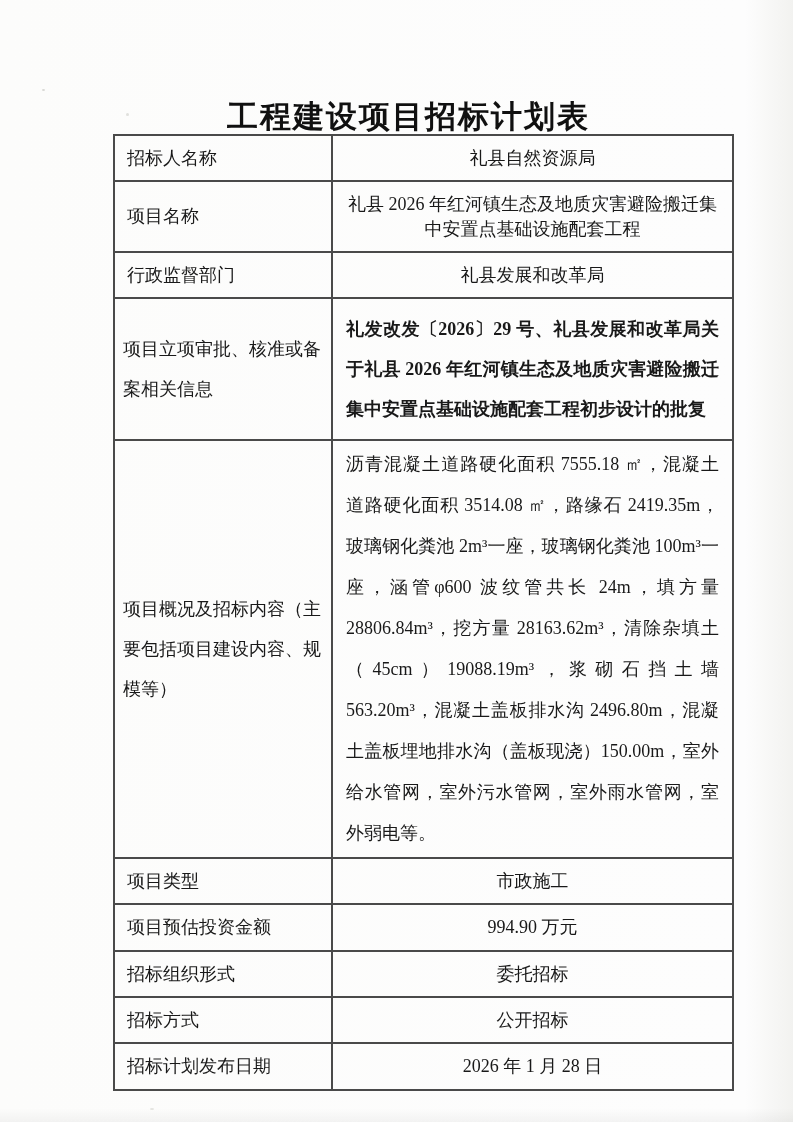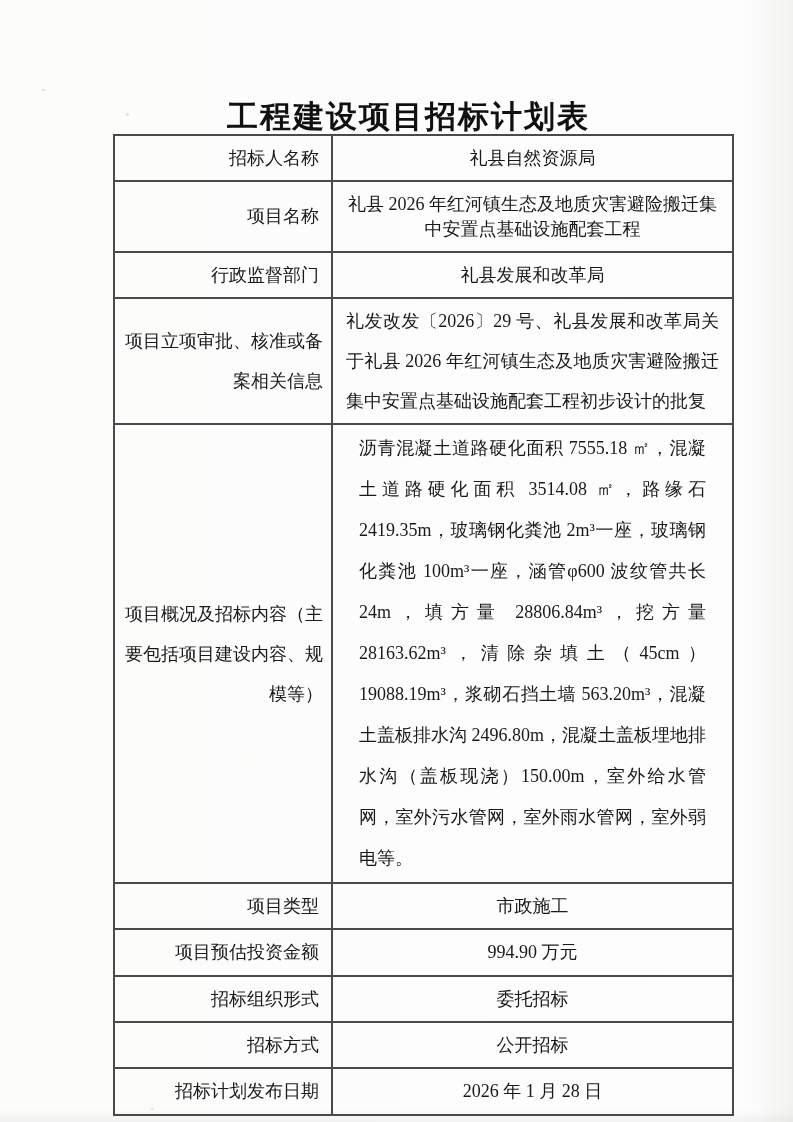--- a/index.html
+++ b/index.html
@@ -51,21 +51,21 @@
   }
   table.bid-table td {
     border: 2px solid #4a4a4a;
     font-size: 18px;
     line-height: 1.35;
     color: #191919;
     overflow: hidden;
   }
   td.cell-label {
     width: 192px;
-    text-align: right;
+    text-align: left;
     vertical-align: middle;
     padding: 2px 12px;
     margin-left: 44px;
   }
   td.cell-value {
     width: 371px;
     text-align: center;
     vertical-align: middle;
     padding: 10px 14px;
   }
@@ -83,27 +83,28 @@
   tr.r10 { height: 42px; }
   
   tr.r3 td.cell-label,
   tr.r4 td.cell-label {
     line-height: 40px;
     padding: 2px 8px;
   }
   tr.r3 td.cell-value {
     text-align: justify;
     line-height: 40px;
-    padding: 2px 13px;
+    padding: 10px 13px;
     vertical-align: middle;
+    font-weight: bold;
   }
   tr.r4 td.cell-value {
     text-align: justify;
     line-height: 41px;
-    padding: 3px 26px;
+    padding: 3px 13px;
     vertical-align: middle;
   }
   
   .speck {
     position: absolute;
     border-radius: 50%;
     background: #b6b6b0;
     pointer-events: none;
   }
   .speck.s1 { left: 42px;  top: 89px;   width: 3px; height: 2px; opacity: .5; }

